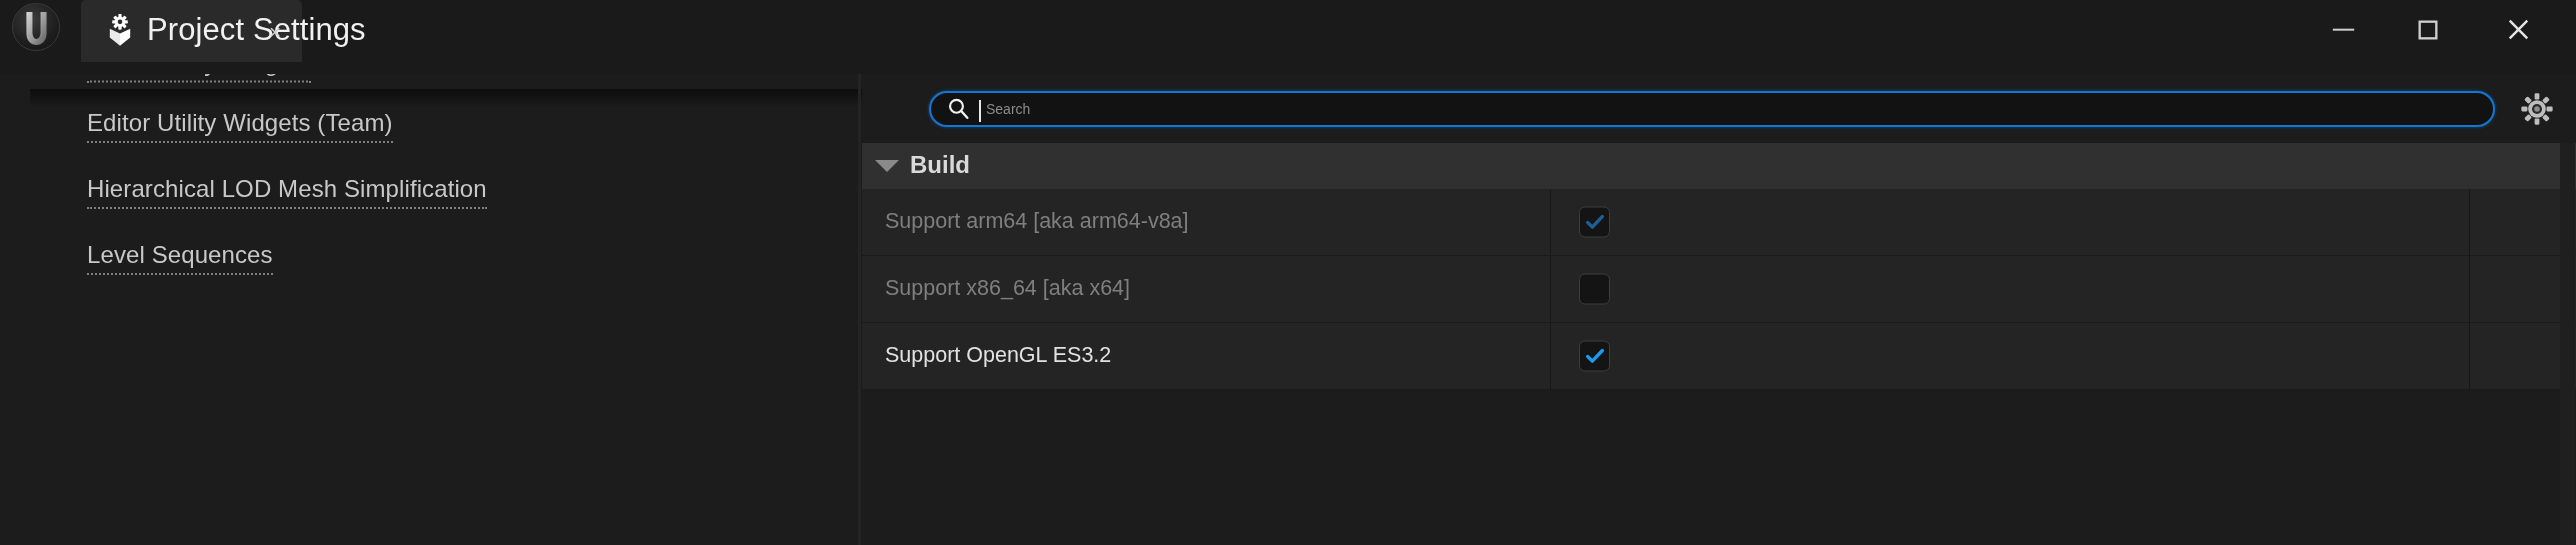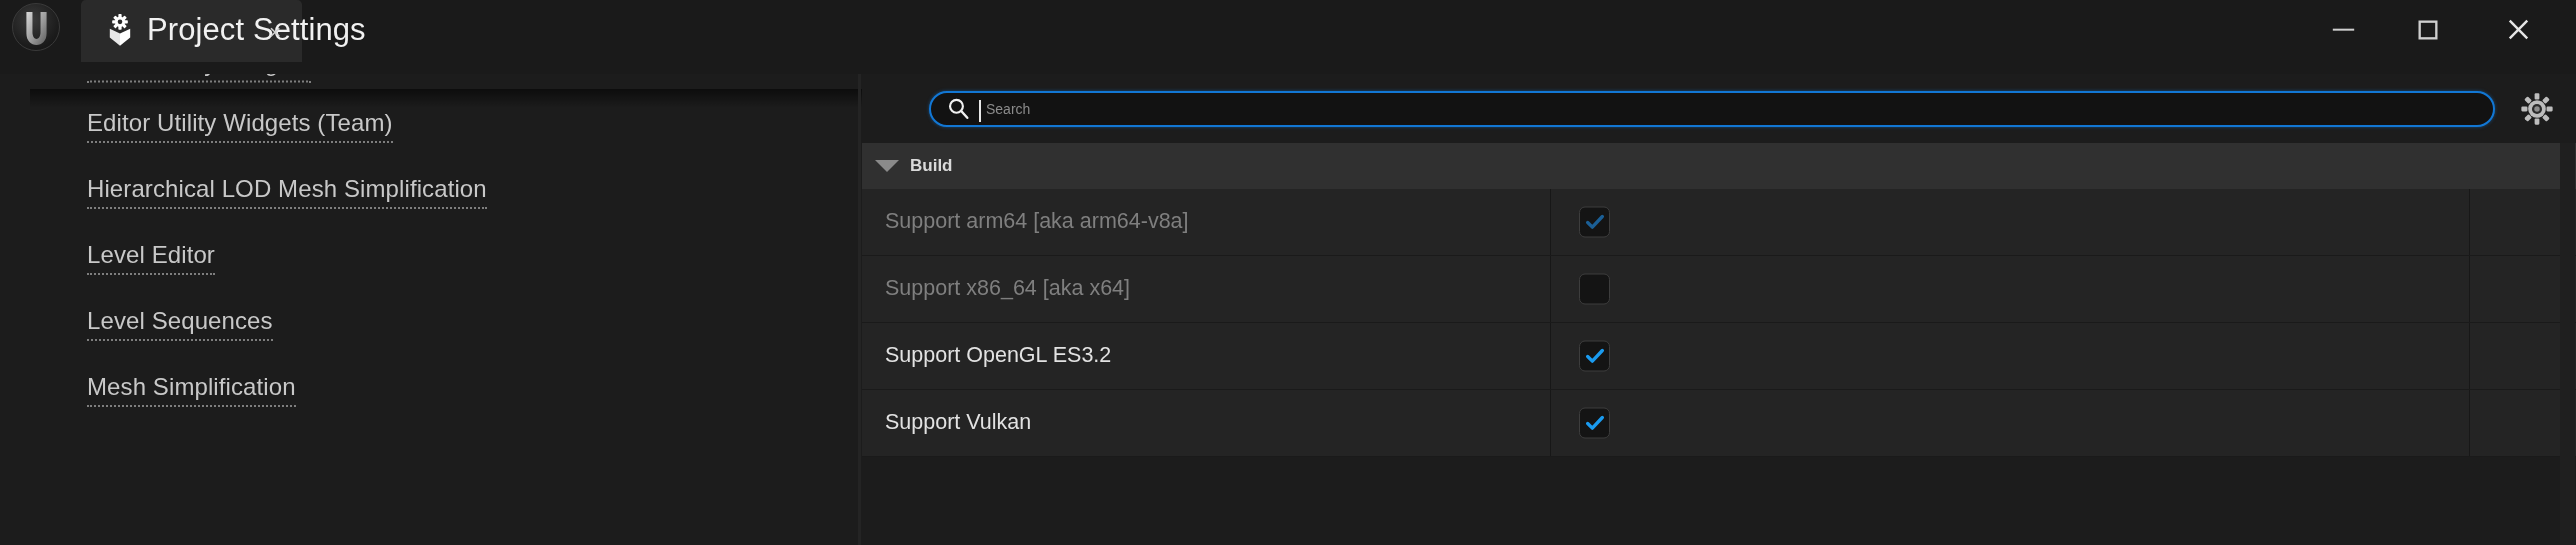--- a/index.html
+++ b/index.html
@@ -191,21 +191,21 @@
     position: absolute; left: 13.4px; top: 50%;
     transform: translateY(-50%);
     width: 0; height: 0;
     border-left: 12px solid transparent;
     border-right: 12px solid transparent;
     border-top: 12px solid #8a8a8a;
   }
   #cat-label {
     position: absolute; left: 48px; top: 50%;
     transform: translateY(-52%);
-    font-size: 17px; font-weight: bold;
+    font-size: 24px; font-weight: bold;
     color: #d9d9d9;
   }
 
   .prow {
     position: relative;
     height: 67px;
     background: #242424;
     border-bottom: 1.3px solid #1a1a1a;
   }
   .prow .pname {
@@ -318,27 +318,21 @@
         <span class="label">Editor Utility Widgets</span>
       </div>
 
       <div class="side-item">
         <span class="label">Editor Utility Widgets (Team)</span>
       </div>
       <div class="side-item">
         <span class="label">Hierarchical LOD Mesh Simplification</span>
       </div>
       <div class="side-item">
-        <span class="label">Level Editor</span>
-      </div>
-      <div class="side-item">
         <span class="label">Level Sequences</span>
-      </div>
-      <div class="side-item">
-        <span class="label">Mesh Simplification</span>
       </div>
     </div>
     <div id="sidebar-topshadow"></div>
   </div>
 
   <div id="splitter"></div>
 
   <div id="right">
 
     <div id="searchrow">
@@ -406,32 +400,20 @@
         <span class="divB"></span>
         <span class="cbwrap">
           <span class="cb">
             <svg width="20" height="20" viewBox="0 0 30 30" aria-hidden="true">
               <polyline points="4,15 11,22 26,6" fill="none" stroke="#1a9bf0" stroke-width="5" stroke-linecap="round" stroke-linejoin="round"></polyline>
             </svg>
           </span>
         </span>
       </div>
 
-      <div class="prow">
-        <span class="pname">Support Vulkan</span>
-        <span class="divA"></span>
-        <span class="divB"></span>
-        <span class="cbwrap">
-          <span class="cb">
-            <svg width="20" height="20" viewBox="0 0 30 30" aria-hidden="true">
-              <polyline points="4,15 11,22 26,6" fill="none" stroke="#1a9bf0" stroke-width="5" stroke-linecap="round" stroke-linejoin="round"></polyline>
-            </svg>
-          </span>
-        </span>
-      </div>
 
     </div>
 
     <div id="vscroll">
       
     </div>
 
   </div>
 </div>
 

